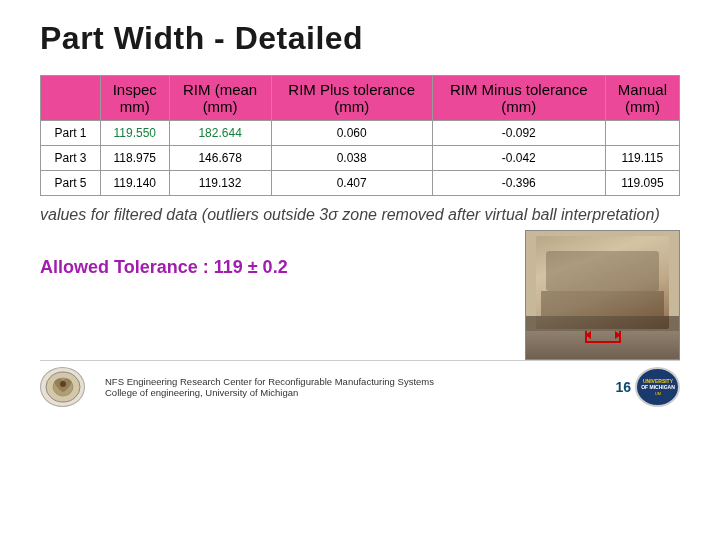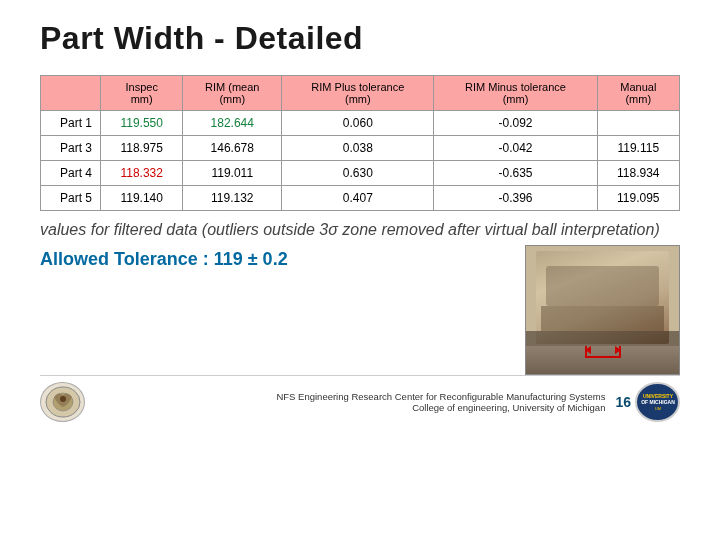--- a/index.html
+++ b/index.html
@@ -39,49 +39,49 @@
     }
 
     table th, table td {
       border: 1px solid #999;
       padding: 5px 8px;
       text-align: center;
       vertical-align: middle;
     }
 
     table th {
-      background: #fca5a5;
+      background: #ec4899;
       font-weight: normal;
-      font-size: 11px;
+      font-size: 15px;
     }
 
     table td:first-child {
-      text-align: right;
+      text-align: center;
       font-weight: normal;
     }
 
     .highlight-blue {
       color: #15803d;
     }
     .highlight-red {
       color: #cc0000;
     }
 
     .footnote {
       font-size: 16px;
       color: #444;
       margin-top: 10px;
       font-style: italic;
     }
 
     .allowed-tolerance {
       font-size: 18px;
       font-weight: bold;
-      color: #0369a1;
-      margin-top: 4px;
+      color: #a21caf;
+      margin-top: 27px;
     }
 
     .bottom-section {
       display: flex;
       flex-direction: row;
       align-items: flex-start;
       justify-content: space-between;
       margin-top: 6px;
       flex: 1;
     }
@@ -162,23 +162,24 @@
     }
 
     .footer-logo-left svg {
       width: 38px;
       height: 34px;
     }
 
     .footer-text {
       font-size: 9.5px;
       color: #333;
-      text-align: right;
+      text-align: left;
       flex: 1;
       padding: 0 10px;
+      margin-left: 10px;
     }
 
     .footer-page-num {
       font-size: 14px;
       color: #0c4a6e;
       font-weight: bold;
       flex-shrink: 0;
       margin-right: 4px;
     }
 
@@ -263,28 +264,20 @@
           </tr>
           <tr>
             <td>Part 3</td>
             <td>118.975</td>
             <td>146.678</td>
             <td>0.038</td>
             <td>-0.042</td>
             <td>119.115</td>
           </tr>
           <tr>
-            <td>Part 4</td>
-            <td class="highlight-red">118.332</td>
-            <td>119.011</td>
-            <td>0.630</td>
-            <td>-0.635</td>
-            <td>118.934</td>
-          </tr>
-          <tr>
             <td>Part 5</td>
             <td>119.140</td>
             <td>119.132</td>
             <td>0.407</td>
             <td>-0.396</td>
             <td>119.095</td>
           </tr>
         </tbody>
     </table>
   </div>

